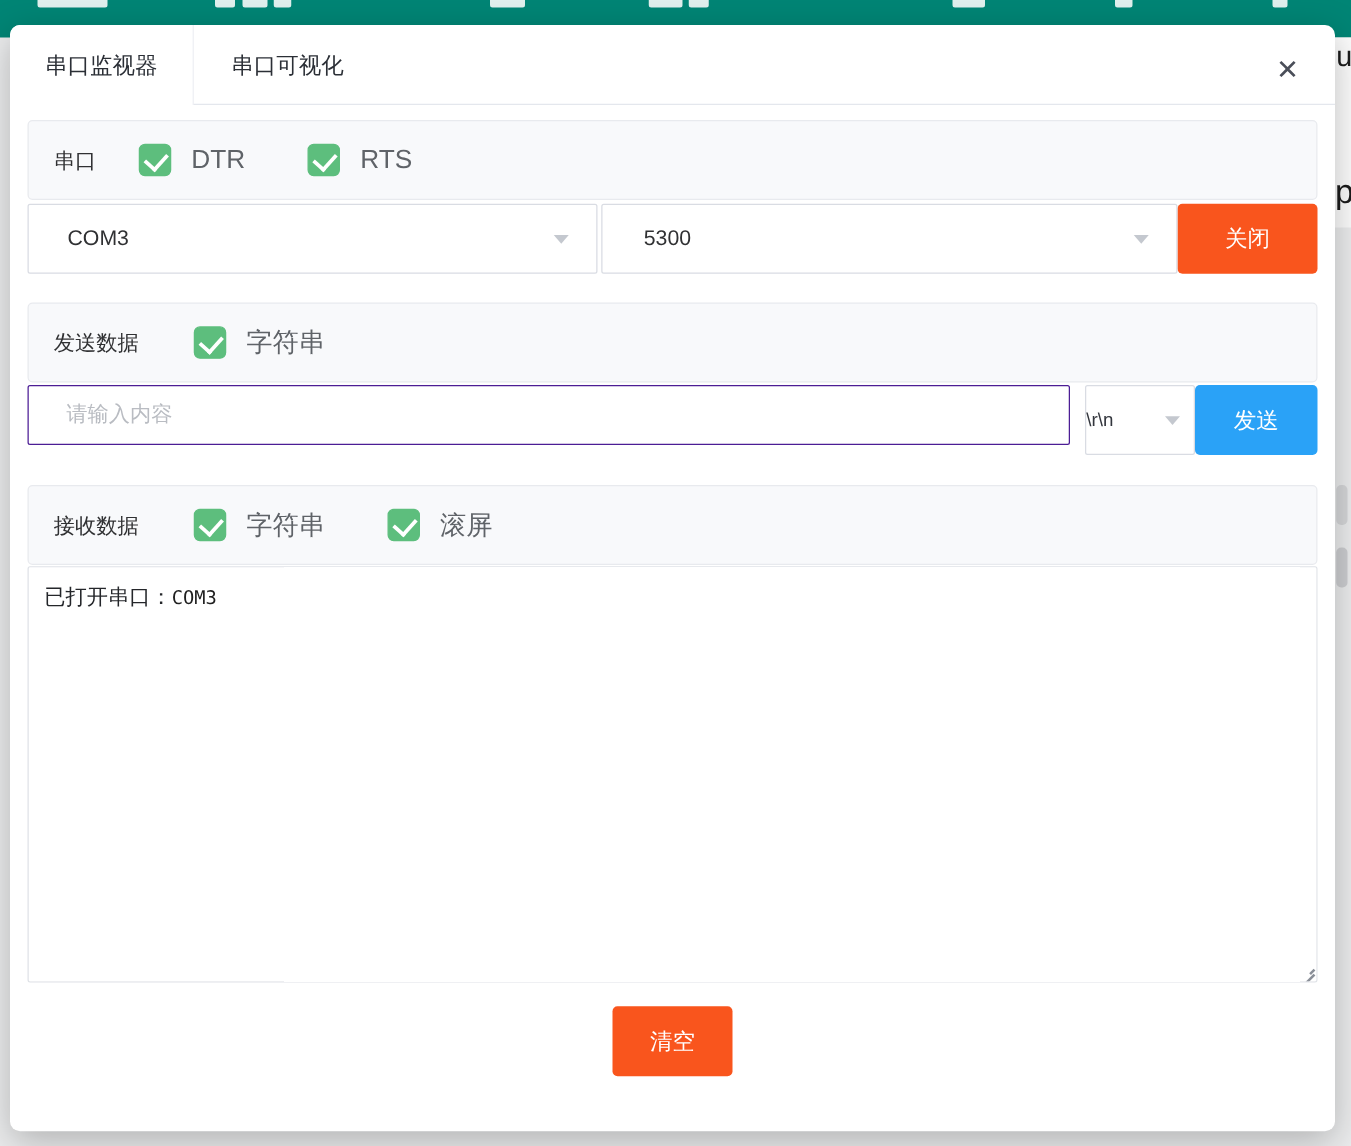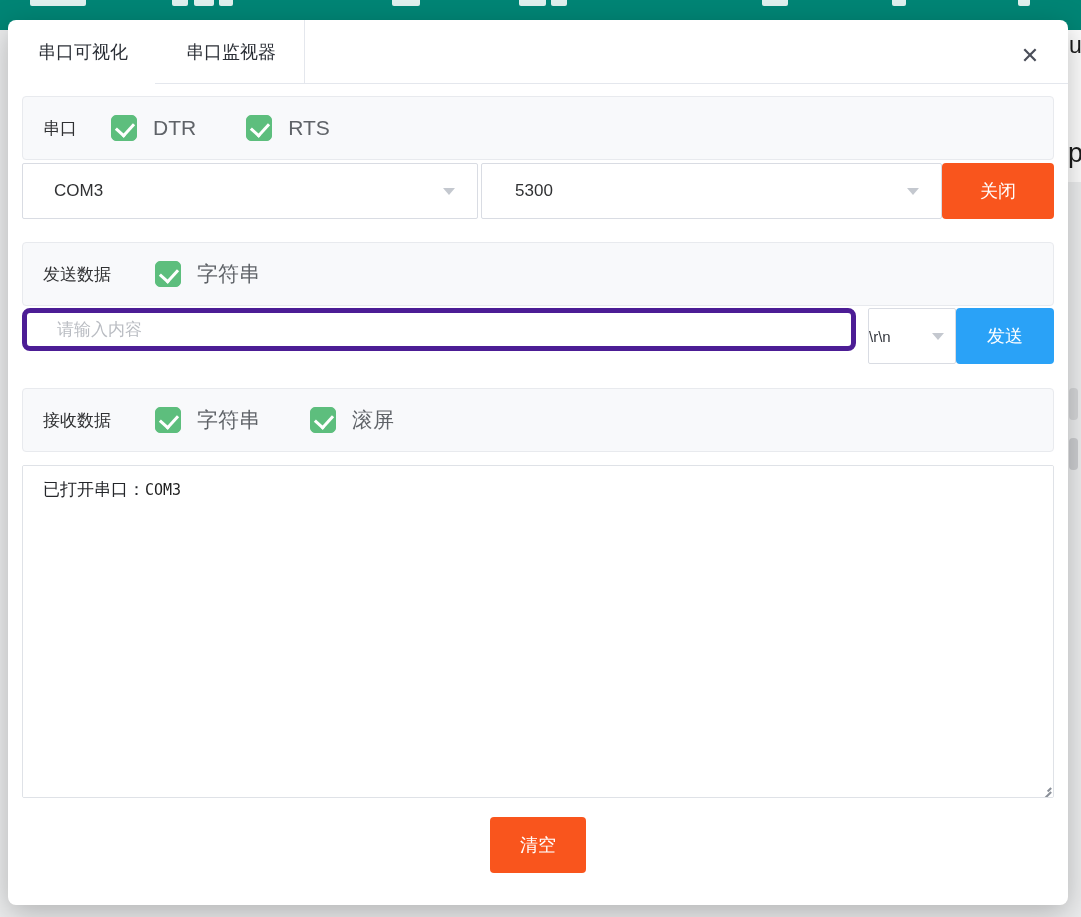--- a/index.html
+++ b/index.html
@@ -77,29 +77,29 @@
   .sel-eol .value { font-size:15px; color:#33363d; }
   .sel-eol .arrow { right:11px; }
 
   .btn { border:none; color:#fff; font-size:18px; border-radius:4px; cursor:pointer;
          font-family:inherit; display:flex; align-items:center; justify-content:center; }
   .btn-close-port { width:112px; height:56px; background:#f9551d; flex:none; }
   .btn-send { width:98px; height:56px; background:#2aa2f7; flex:none; }
   .btn-clear { width:96px; height:56px; background:#f9551d; }
 
   .send-input {
-    flex:1; height:43px; border:5px solid #4c1d95; border-radius:8px;
+    flex:1; height:48px; border:1px solid #4c1d95; border-radius:2px;
     padding:0 16px 0 30px; font-size:17px; color:#303133; outline:none;
     font-family:inherit;
   }
   .send-input::placeholder { color:#b9bcc2; }
 
   .receive-box {
-    margin-top:13px; height:333px; border:1px solid #dfe2e7; border-radius:2px;
-    background:#fff; position:relative; padding:12px 20px; overflow:auto;
+    margin-top:1px; height:333px; border:1px solid #dfe2e7; border-radius:2px;
+    background:#fff; position:relative; padding:12px 12px; overflow:auto;
   }
   .log-line { font-size:17px; color:#24262a; }
   .log-mono { font-family:"DejaVu Sans Mono","Liberation Mono",monospace; font-size:15px; color:#1f1f1f; }
   .grip { position:absolute; right:2px; bottom:2px; width:13px; height:13px; cursor:nwse-resize; }
   .grip::before, .grip::after { content:""; position:absolute; right:0; background:#8a8f98; height:1.5px;
     transform:rotate(-45deg); transform-origin:right center; }
   .grip::before { bottom:3px; width:11px; }
   .grip::after  { bottom:7px; width:5px; }
 
   .footer { display:flex; justify-content:center; margin-top:19px; }
@@ -123,25 +123,25 @@
 </div>
 <div class="bg-white-patch"></div>
 <span class="bg-letter bg-letter-u">u</span>
 <span class="bg-letter bg-letter-p">p</span>
 <div class="bg-scroll s1"></div>
 <div class="bg-scroll s2"></div>
 
 <div class="modal">
 
   <div class="tabbar">
+    <div class="tab active">
+      <span>串口监视器</span>
+    </div>
     <div class="tab plain">
       <span>串口可视化</span>
-    </div>
-    <div class="tab active">
-      <span>串口监视器</span>
     </div>
     <div class="close-btn">✕</div>
   </div>
 
   <div class="content">
 
     <div class="section-head">
       <span class="sec-title">串口</span>
       <span class="cb ml34 checked"></span>
       <span class="cb-label">DTR</span>

